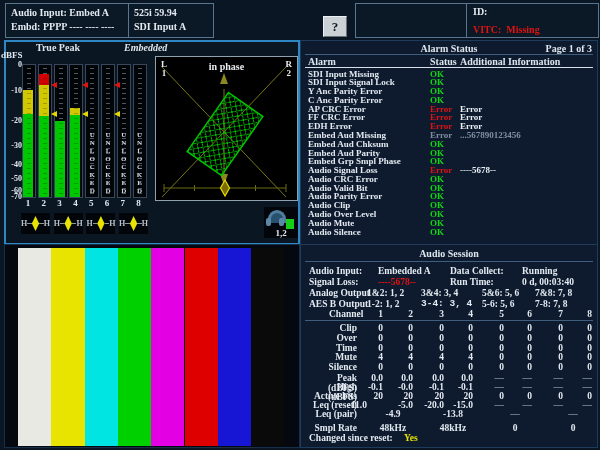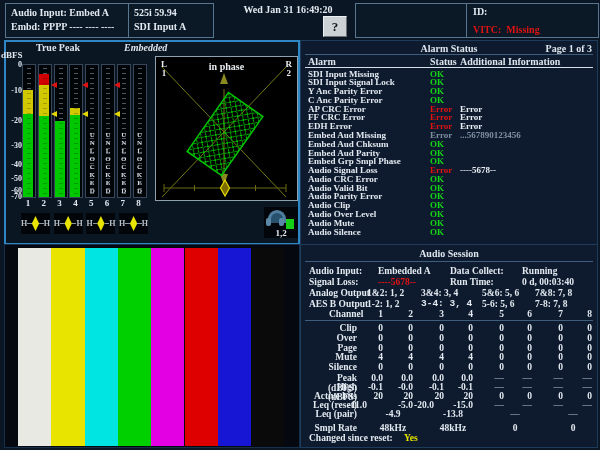--- a/index.html
+++ b/index.html
@@ -72,21 +72,20 @@
 
 <div id="screen">
 
   <div class="tb-box" style="left:5px;top:3px;width:207px;height:33px;">
     <div style="position:absolute;left:122px;top:0;bottom:0;width:1px;background:#587690;"></div>
     <div class="tb-text" style="left:5px;top:16px;">Embd: PPPP ---- ---- ----</div>
     <div class="tb-text" style="left:5px;top:2px;">Audio Input: Embed A</div>
     <div class="tb-text" style="left:128px;top:2px;">525i 59.94</div>
     <div class="tb-text" style="left:128px;top:16px;">SDI Input A</div>
   </div>
-  <div class="tb-text" style="left:232px;top:3px;width:112px;text-align:center;">Wed Jan 31 16:49:20</div>
   <div class="help-btn" style="left:323px;top:16px;">?</div>
   <div class="tb-box" style="left:355px;top:3px;width:111px;height:33px;"></div>
   <div class="tb-box" style="left:466px;top:3px;width:131px;height:33px;">
     <div class="tb-text" style="left:6px;top:1px;">ID:</div>
     <div class="tb-text red-txt" style="left:6px;top:19px;">VITC:  Missing</div>
   </div>
 
   <div id="dbfs-label">dBFS</div>
 
   <div id="audio-tile" class="tile">
@@ -377,21 +376,21 @@
           <span class="ss-val" style="right: 214px; width: 40px; margin-right: 0px; transform: translateX(0px); text-align: right; position: absolute;">0</span>
           <span class="ss-val" style="right: 184px; width: 40px; margin-right: 0px; transform: translateX(0px); text-align: right; position: absolute;">0</span>
           <span class="ss-val" style="right: 153px; width: 40px; margin-right: 0px; transform: translateX(0px); text-align: right; position: absolute;">0</span>
           <span class="ss-val" style="right: 124px; width: 40px; margin-right: 0px; transform: translateX(0px); text-align: right; position: absolute;">0</span>
           <span class="ss-val" style="right: 93px; width: 40px; margin-right: 0px; transform: translateX(0px); text-align: right; position: absolute;">0</span>
           <span class="ss-val" style="right: 65px; width: 40px; margin-right: 0px; transform: translateX(0px); text-align: right; position: absolute;">0</span>
           <span class="ss-val" style="right: 34px; width: 40px; margin-right: 0px; transform: translateX(0px); text-align: right; position: absolute;">0</span>
           <span class="ss-val" style="right: 5px; width: 40px; margin-right: 0px; transform: translateX(0px); text-align: right; position: absolute;">0</span>
         </div>
         <div class="ss-row" style="top: 97.6px;">
-          <span class="ss-lab">Page</span>
+          <span class="ss-lab">Time</span>
           <span class="ss-val" style="right: 214px; width: 40px; margin-right: 0px; transform: translateX(0px); text-align: right; position: absolute;">0</span>
           <span class="ss-val" style="right: 184px; width: 40px; margin-right: 0px; transform: translateX(0px); text-align: right; position: absolute;">0</span>
           <span class="ss-val" style="right: 153px; width: 40px; margin-right: 0px; transform: translateX(0px); text-align: right; position: absolute;">0</span>
           <span class="ss-val" style="right: 124px; width: 40px; margin-right: 0px; transform: translateX(0px); text-align: right; position: absolute;">0</span>
           <span class="ss-val" style="right: 93px; width: 40px; margin-right: 0px; transform: translateX(0px); text-align: right; position: absolute;">0</span>
           <span class="ss-val" style="right: 65px; width: 40px; margin-right: 0px; transform: translateX(0px); text-align: right; position: absolute;">0</span>
           <span class="ss-val" style="right: 34px; width: 40px; margin-right: 0px; transform: translateX(0px); text-align: right; position: absolute;">0</span>
           <span class="ss-val" style="right: 5px; width: 40px; margin-right: 0px; transform: translateX(0px); text-align: right; position: absolute;">0</span>
         </div>
         <div class="ss-row" style="top: 107.4px;">
@@ -446,21 +445,21 @@
           <span class="ss-val" style="right: 124px; width: 40px; margin-right: 0px; transform: translateX(0px); text-align: right; position: absolute;">20</span>
           <span class="ss-val" style="right: 93px; width: 40px; margin-right: 0px; transform: translateX(0px); text-align: right; position: absolute;">0</span>
           <span class="ss-val" style="right: 65px; width: 40px; margin-right: 0px; transform: translateX(0px); text-align: right; position: absolute;">0</span>
           <span class="ss-val" style="right: 34px; width: 40px; margin-right: 0px; transform: translateX(0px); text-align: right; position: absolute;">0</span>
           <span class="ss-val" style="right: 5px; width: 40px; margin-right: 0px; transform: translateX(0px); text-align: right; position: absolute;">0</span>
         </div>
         <div class="ss-row" style="top: 155.3px;">
           <span class="ss-lab">Leq (reset)</span>
           <span class="ss-val" style="right: 214px; width: 40px; margin-right: 16px; transform: translateX(0px); text-align: right; position: absolute;">-11.0</span>
           <span class="ss-val" style="right: 184px; width: 40px; margin-right: 0px; transform: translateX(0px); text-align: right; position: absolute;">-5.0</span>
-          <span class="ss-val" style="right: 153px; width: 40px; margin-right: 0px; transform: translateX(0px); text-align: center; position: absolute;">-20.0</span>
+          <span class="ss-val" style="right: 153px; width: 40px; margin-right: 0px; transform: translateX(0px); text-align: right; position: absolute;">-20.0</span>
           <span class="ss-val" style="right: 124px; width: 40px; margin-right: 0px; transform: translateX(0px); text-align: right; position: absolute;">-15.0</span>
           <span class="ss-val dim" style="right: 93px; width: 40px; margin-right: 0px; transform: translateX(0px); text-align: right; position: absolute;">—</span>
           <span class="ss-val dim" style="right: 65px; width: 40px; margin-right: 0px; transform: translateX(0px); text-align: right; position: absolute;">—</span>
           <span class="ss-val dim" style="right: 34px; width: 40px; margin-right: 0px; transform: translateX(0px); text-align: right; position: absolute;">—</span>
           <span class="ss-val dim" style="right: 5px; width: 40px; margin-right: 0px; transform: translateX(0px); text-align: right; position: absolute;">—</span>
         </div>
         <div class="ss-row" style="top: 164px;">
           <span class="ss-lab">Leq (pair)</span>
           <span class="ss-pair" style="left: 62px;">-4.9</span>
           <span class="ss-pair" style="left: 122px;">-13.8</span>

